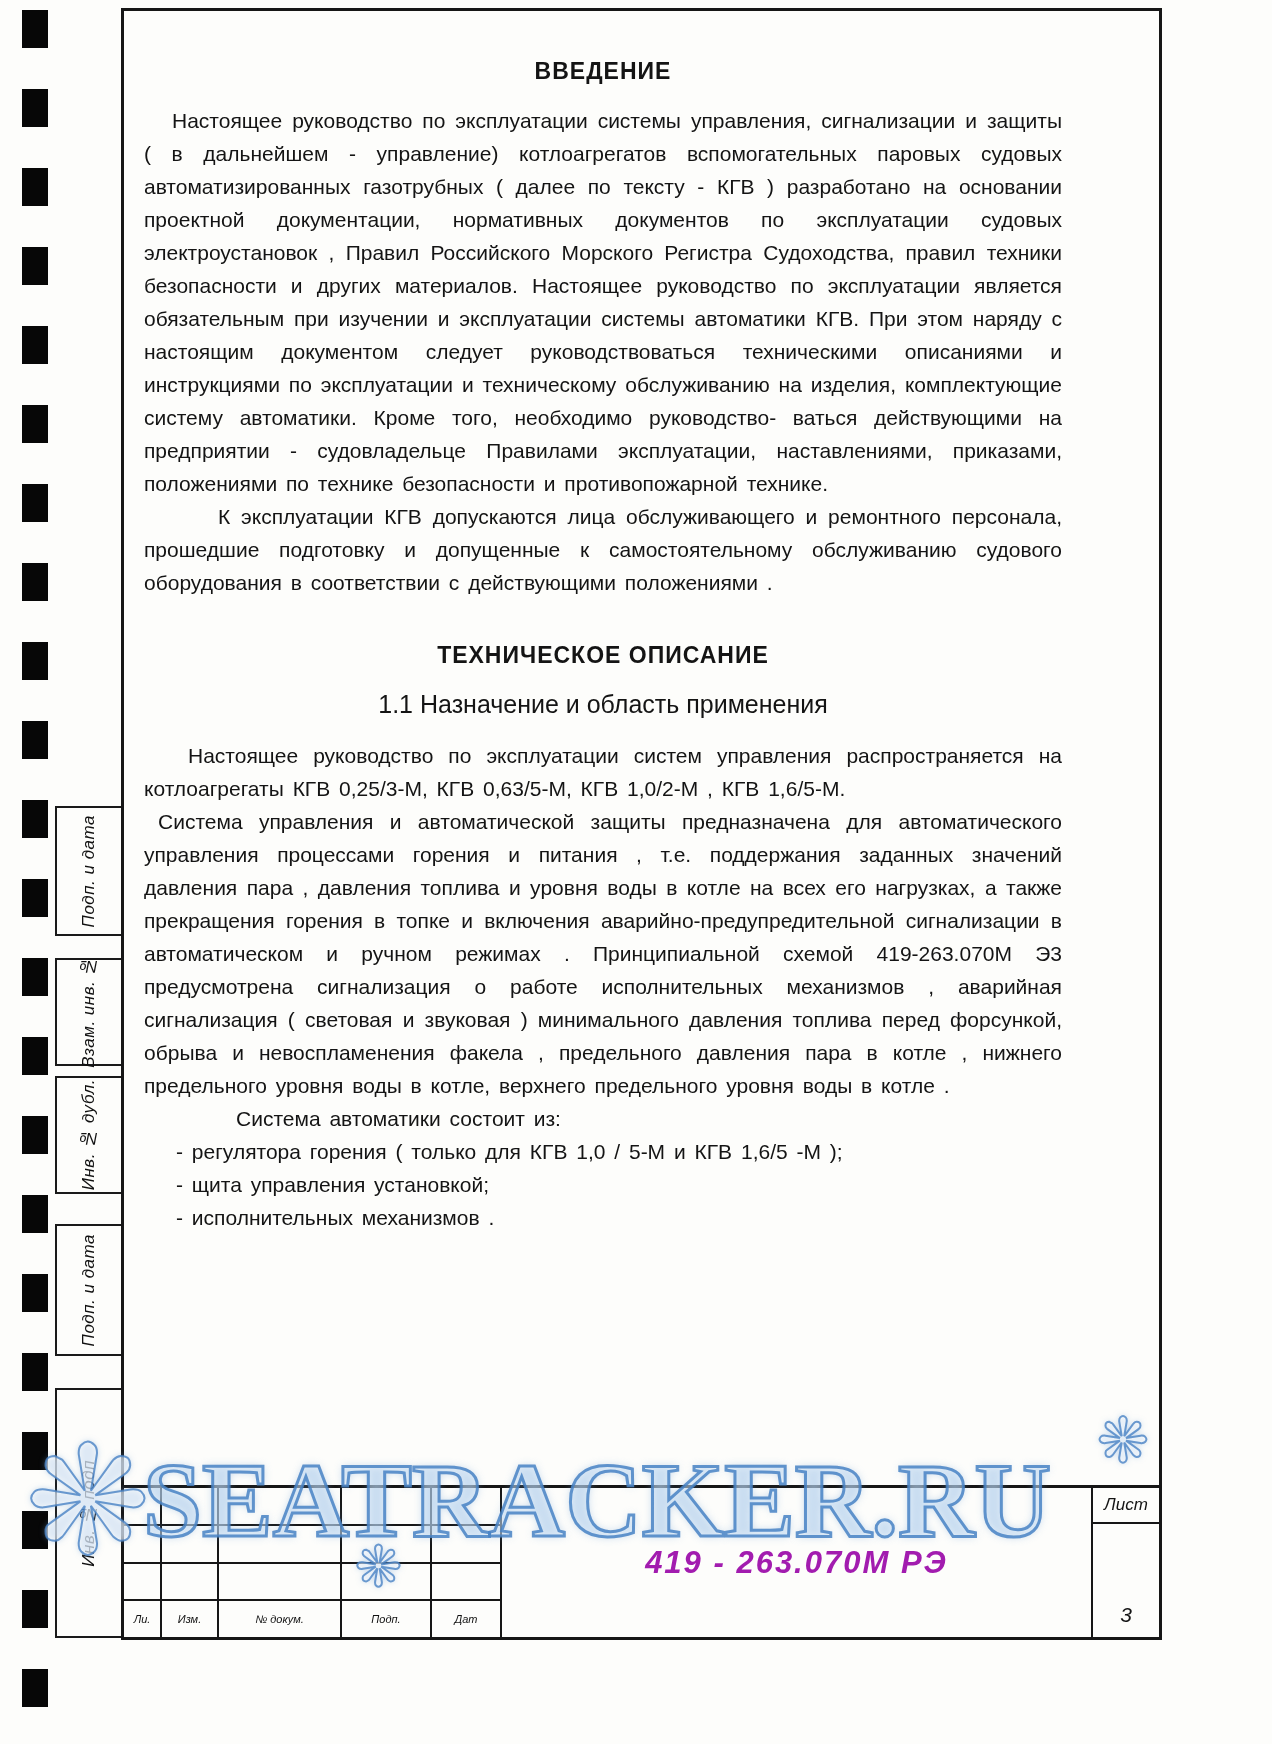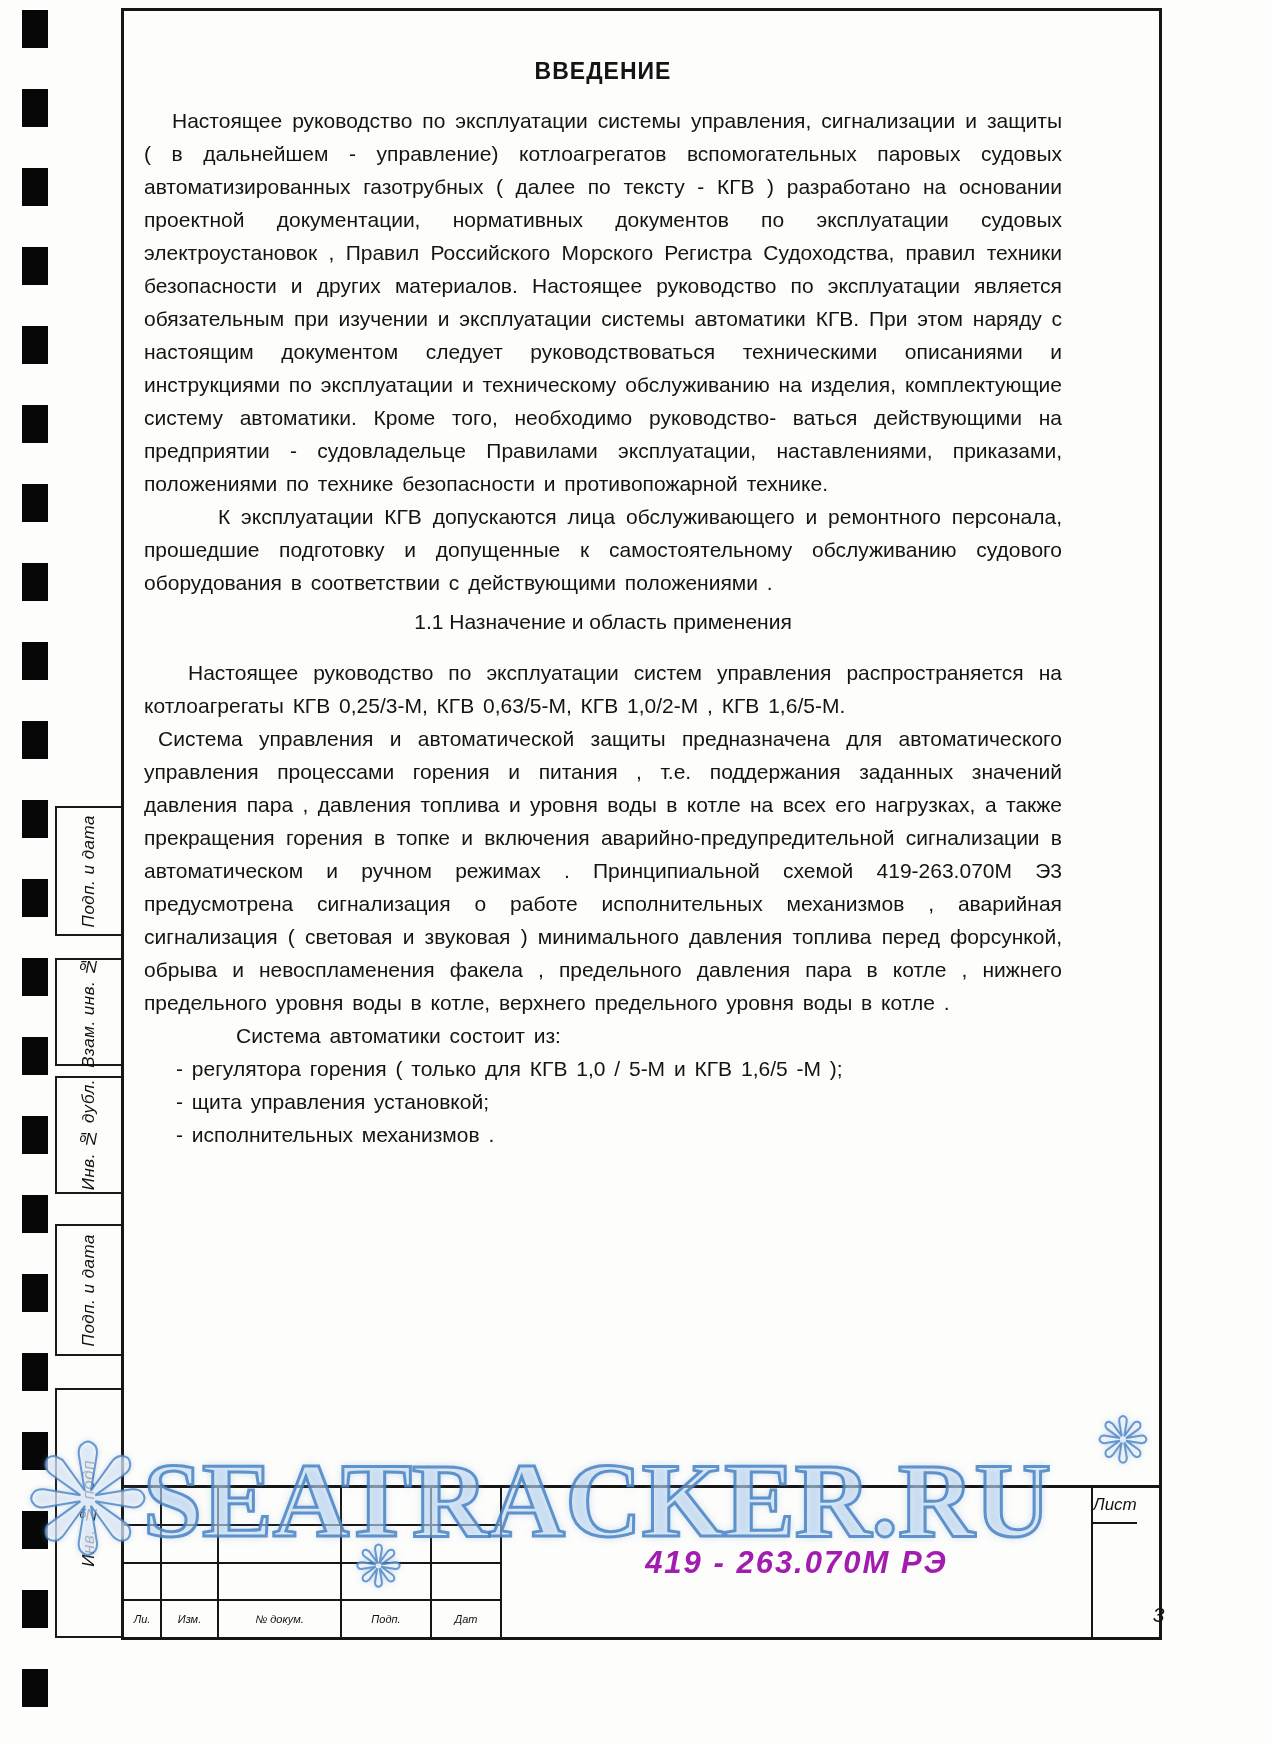--- a/index.html
+++ b/index.html
@@ -30,21 +30,21 @@
     position:absolute;left:20px;top:44px;width:918px;height:1428px;
     overflow:hidden;
     font-size:21px;line-height:33px;
   }
   .content h1,.content h2{
     text-align:center;font-size:23px;font-weight:bold;letter-spacing:1px;
     margin-bottom:16px;
   }
   .content h2{margin-top:40px;}
   .content h3{
-    text-align:center;font-size:21px;font-weight:normal;margin:6px 0 18px;
+    text-align:center;font-size:25px;font-weight:normal;margin:6px 0 18px;
   }
   .content p{
     margin:0;text-align:justify;word-spacing:3px;
   }
   .ind-sm{text-indent:28px;}
   .ind-md{text-indent:44px;}
   .ind-xs{text-indent:14px;}
   .ind-lg{text-indent:74px;}
   .list-intro{text-indent:92px;text-align:center;}
   .list-item{text-indent:32px;text-align:left !important;}
@@ -84,21 +84,21 @@
   .tb-cell.c3{width:123px;}
   .tb-cell.c4{width:90px;}
   .tb-cell.c5{width:68px;border-right:none;}
   .tb-doc{
     flex:1;border-left:2px solid #161616;
     display:flex;align-items:center;justify-content:center;
   }
   .tb-doc span{
     font-style:italic;font-weight:bold;font-size:31px;letter-spacing:2px;color:#a21caf;
   }
-  .tb-sheet{width:68px;border-left:2px solid #161616;display:flex;flex-direction:row;gap:16px;}
+  .tb-sheet{width:68px;border-left:2px solid #161616;display:flex;flex-direction:column;gap:16px;}
   .tb-sheet-label{
     height:36px;border-bottom:2px solid #161616;
     display:flex;align-items:center;justify-content:center;
     font-style:italic;font-size:17px;
   }
   .tb-sheet-num{
     flex:1;display:flex;align-items:flex-end;justify-content:center;
     font-style:italic;font-size:21px;padding-bottom:10px;
   }
 
@@ -148,20 +148,21 @@
     <span class="vtext">Инв. № подп</span>
   </div>
 
   <div class="frame">
 
     <div class="content">
       <h1>ВВЕДЕНИЕ</h1>
       <p class="ind-sm">Настоящее руководство по эксплуатации системы управления, сигнализации и защиты ( в дальнейшем - управление) котлоагрегатов вспомогательных паровых судовых автоматизированных газотрубных ( далее по тексту - КГВ ) разработано на основании проектной документации, нормативных документов по эксплуатации судовых электроустановок , Правил Российского Морского Регистра Судоходства, правил техники безопасности и других материалов. Настоящее руководство по эксплуатации является обязательным при изучении и эксплуатации системы автоматики КГВ. При этом наряду с настоящим документом следует руководствоваться техническими описаниями и инструкциями по эксплуатации и техническому обслуживанию на изделия, комплектующие систему автоматики. Кроме того, необходимо руководство- ваться действующими на предприятии - судовладельце Правилами эксплуатации, наставлениями, приказами, положениями по технике безопасности и противопожарной технике.</p>
       <p class="ind-lg">К эксплуатации КГВ допускаются лица обслуживающего и ремонтного персонала, прошедшие подготовку и допущенные к самостоятельному обслуживанию судового оборудования в соответствии с действующими положениями .</p>
 
+      <h2>ТЕХНИЧЕСКОЕ ОПИСАНИЕ</h2>
       <h3>1.1 Назначение и область применения</h3>
       <p class="ind-md">Настоящее руководство по эксплуатации систем управления распространяется на котлоагрегаты КГВ 0,25/3-М, КГВ 0,63/5-М, КГВ 1,0/2-М , КГВ 1,6/5-М.</p>
       <p class="ind-xs">Система управления и автоматической защиты предназначена для автоматического управления процессами горения и питания , т.е. поддержания заданных значений давления пара , давления топлива и уровня воды в котле на всех его нагрузках, а также прекращения горения в топке и включения аварийно-предупредительной сигнализации в автоматическом и ручном режимах . Принципиальной схемой 419-263.070М Э3 предусмотрена сигнализация о работе исполнительных механизмов , аварийная сигнализация ( световая и звуковая ) минимального давления топлива перед форсункой, обрыва и невоспламенения факела , предельного давления пара в котле , нижнего предельного уровня воды в котле, верхнего предельного уровня воды в котле .</p>
       <p class="list-intro">Система автоматики состоит из:</p>
       <p class="list-item">- регулятора горения ( только для КГВ 1,0 / 5-М и КГВ 1,6/5 -М );</p>
       <p class="list-item">- щита управления установкой;</p>
       <p class="list-item">- исполнительных механизмов .</p>
     </div>
 
     <div class="title-block">

